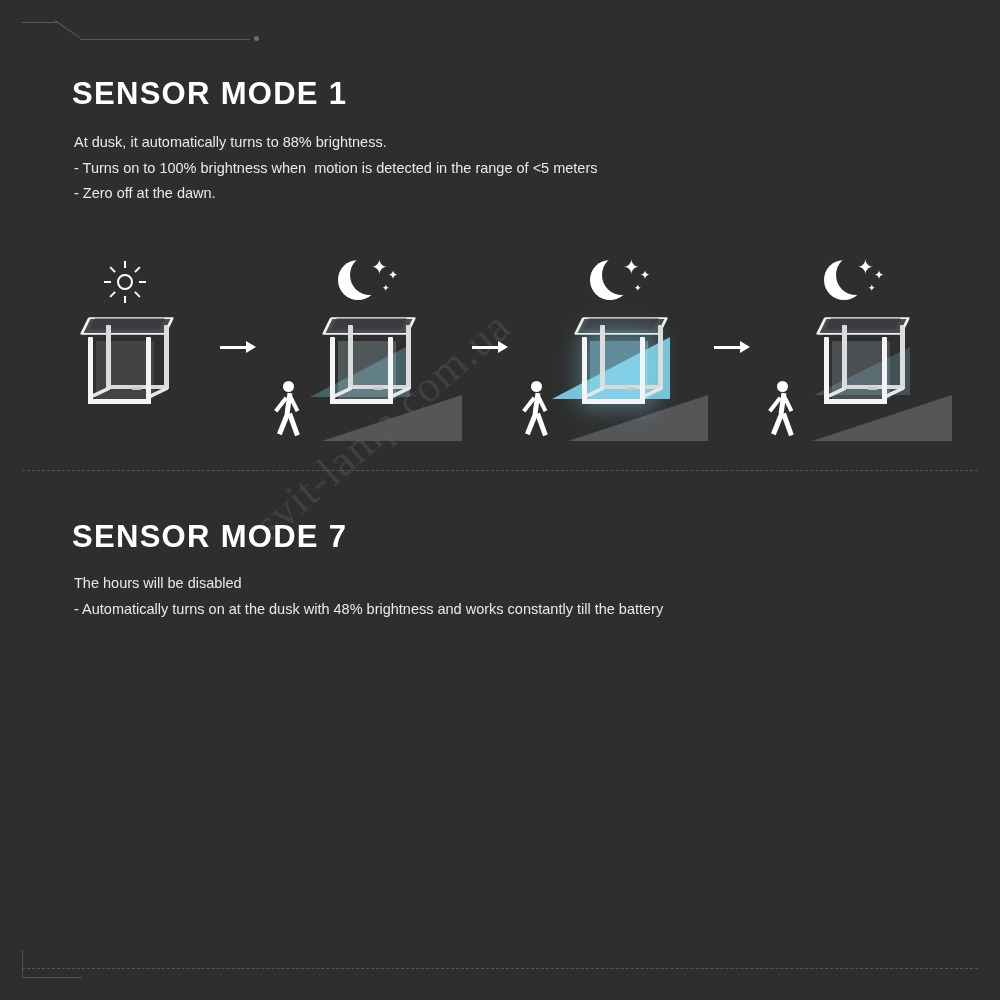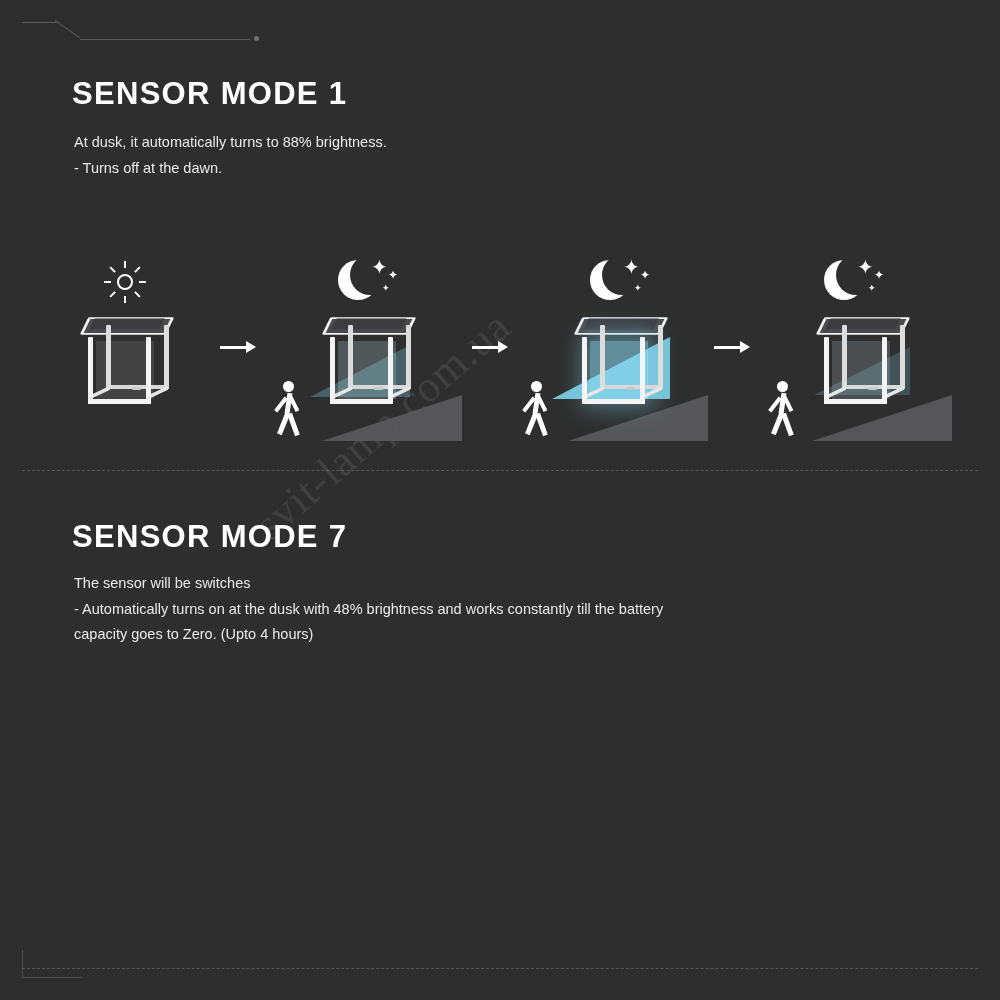--- a/index.html
+++ b/index.html
@@ -256,21 +256,22 @@
 
   <div class="divider div-mid"></div>
   <div class="divider div-bot"></div>
 
   <div class="watermark">svit-lamp.com.ua</div>
 
   <div class="section sec1">
     <h1 class="title">SENSOR MODE 1</h1>
     <div class="body-text">
       <div>At dusk, it automatically turns to 88% brightness.</div>
-      <div>- Turns off at the dawn.</div>
+      <div>- Turns on to 100% brightness when  motion is detected in the range of &lt;5 meters</div>
+      <div>- Zero off at the dawn.</div>
     </div>
 
     <div class="steps">
 
       <div class="col col1">
         <div class="sky">
           <div class="sun">
             <div class="core"></div>
             <div class="ray" style="transform:rotate(0deg)"></div>
             <div class="ray" style="transform:rotate(45deg)"></div>
@@ -425,23 +426,22 @@
           </div>
         </div>
       </div>
 
     </div>
   </div>
 
   <div class="section sec2">
     <h1 class="title">SENSOR MODE 7</h1>
     <div class="body-text">
-      <div>The sensor will be switches</div>
+      <div>The hours will be disabled</div>
       <div>- Automatically turns on at the dusk with 48% brightness and works constantly till the battery</div>
-      <div>capacity goes to Zero. (Upto 4 hours)</div>
     </div>
 
     <div class="steps">
 
       
       
 
       
       
 

